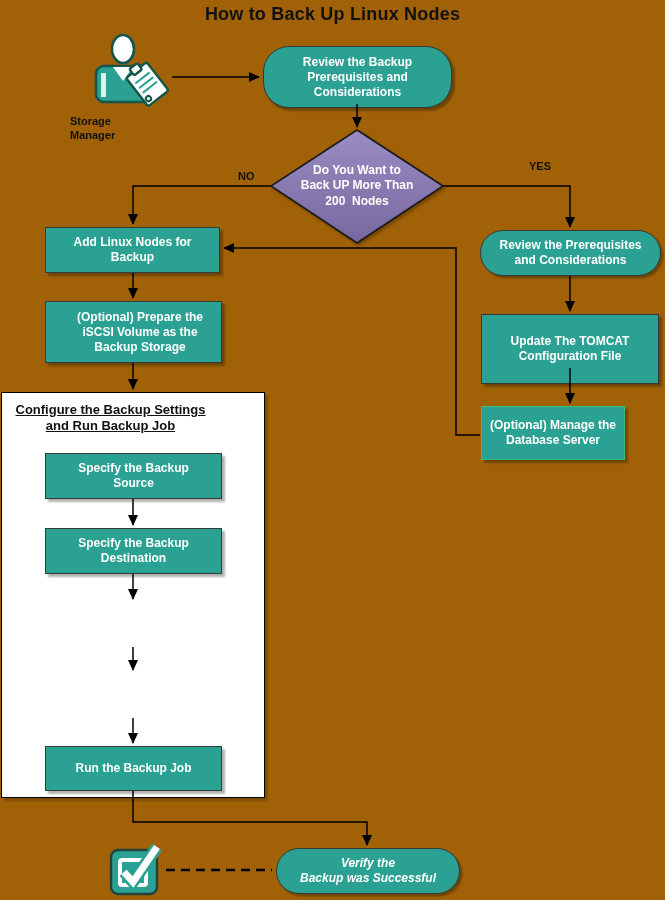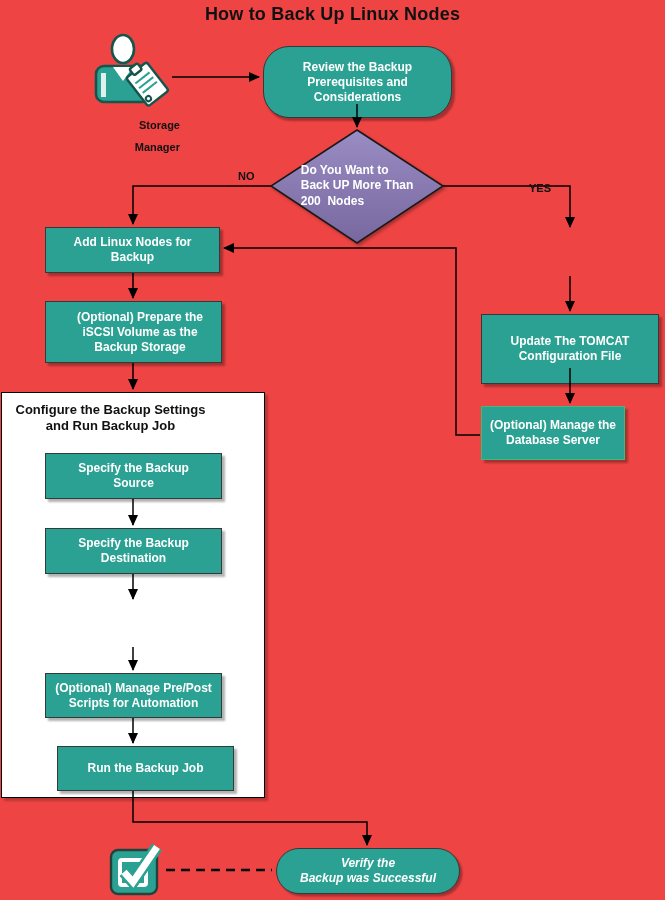--- a/index.html
+++ b/index.html
@@ -1,17 +1,17 @@
 <!DOCTYPE html>
 <html><head>
 <meta charset="utf-8">
 <style>
   html,body{margin:0;padding:0;background:#ffffff;}
   .canvas{
-    position:relative;width:665px;height:900px;background:#ef4444;
+    position:relative;width:665px;height:900px;background:#a16207;
     font-family:"Liberation Sans",sans-serif;overflow:hidden;
   }
   .page-title{
     position:absolute;top:4px;left:0;width:665px;text-align:center;
     font-size:18px;font-weight:bold;color:#111;letter-spacing:.2px;
   }
   .node{
     position:absolute;display:flex;align-items:center;justify-content:center;
     text-align:center;color:#fff;font-weight:bold;font-size:12px;line-height:15px;
     white-space:pre-line;background:#2AA192;border:1.6px solid #333a37;
@@ -19,34 +19,34 @@
   }
   .stadium{border-radius:26px;}
   .green-border{border-color:#3DBC78;}
   .group-box{
     position:absolute;left:1px;top:392px;width:264px;height:406px;
     background:#fff;border:1.6px solid #000;box-sizing:border-box;
     box-shadow:2.5px 2.5px 2px rgba(0,0,0,.22);
   }
   .group-title{
     position:absolute;left:1px;top:402px;width:219px;text-align:center;
-    font-size:13px;line-height:16px;font-weight:bold;color:#111;white-space:pre-line;
+    font-size:13px;line-height:16px;font-weight:bold;color:#111;white-space:pre-line;text-decoration:underline;
   }
   .diamond-label{
     position:absolute;left:272px;top:130px;width:170px;height:112px;
-    display:flex;align-items:center;justify-content:center;
+    display:flex;align-items:center;justify-content:center;text-align:center;
     color:#fff;font-weight:bold;font-size:12px;line-height:15.5px;white-space:pre;
     z-index:4;pointer-events:none;
   }
   .branch-label{
     position:absolute;font-size:11px;font-weight:bold;color:#111;z-index:4;padding-left:42px;
   }
   .actor-label{
-    position:absolute;left:70px;top:114px;width:110px;text-align:right;
-    font-size:11px;line-height:22px;font-weight:bold;color:#111;white-space:pre-line;
+    position:absolute;left:70px;top:114px;width:110px;text-align:left;
+    font-size:11px;line-height:14px;font-weight:bold;color:#111;white-space:pre-line;
   }
   svg.overlay{position:absolute;left:0;top:0;z-index:3;pointer-events:none;}
   svg.icon{position:absolute;z-index:4;}
   .shadowed{filter:drop-shadow(2.5px 2.5px 1.5px rgba(0,0,0,.30));}
   .conn{fill:none;stroke:#000;stroke-width:1.5;}
 </style>
 </head>
 <body>
 
 <div class="canvas">
@@ -112,49 +112,49 @@
   <div class="actor-label">Storage
 Manager</div>
 
   <svg class="icon" style="left:108px;top:842px;" width="58" height="56" viewBox="0 0 58 56">
     <rect x="3" y="8" width="46" height="44" rx="7" fill="#2AA192" stroke="#24423C" stroke-width="2.4"></rect>
     <rect x="12" y="18" width="26" height="25" rx="2" fill="none" stroke="#ffffff" stroke-width="4"></rect>
     <path d="M16,30 L25,40 L49,5" fill="none" stroke="#2AA192" stroke-width="12"></path>
     <path d="M16,30 L25,40 L49,5" fill="none" stroke="#ffffff" stroke-width="7"></path>
   </svg>
 
-  <div class="node stadium" style="left:263px;top:46px;width:189px;height:72px;">Review the Backup
+  <div class="node stadium" style="left:263px;top:46px;width:189px;height:62px;">Review the Backup
 Prerequisites and
 Considerations</div>
 
   <div class="diamond-label">Do You Want to
 Back UP More Than
 200  Nodes</div>
   <div class="branch-label" style="left:196px;top:170px;">NO</div>
-  <div class="branch-label" style="left:487px;top:182px;">YES</div>
+  <div class="branch-label" style="left:487px;top:160px;">YES</div>
 
   <div class="node" style="left:45px;top:227px;width:175px;height:46px;">Add Linux Nodes for
 Backup</div>
 
   <div class="node" style="left:45px;top:301px;width:177px;height:62px;padding-left:19px;">(Optional) Prepare the
 iSCSI Volume as the
 Backup Storage</div>
 
   <div class="node" style="left:45px;top:453px;width:177px;height:46px;">Specify the Backup
 Source</div>
 
   <div class="node" style="left:45px;top:528px;width:177px;height:46px;">Specify the Backup
 Destination</div>
 
 
-  <div class="node" style="left:45px;top:673px;width:177px;height:45px;">(Optional) Manage Pre/Post
-Scripts for Automation</div>
 
-  <div class="node" style="left:45px;top:746px;width:177px;height:45px;margin-left:12px;">Run the Backup Job</div>
+  <div class="node" style="left:45px;top:746px;width:177px;height:45px;">Run the Backup Job</div>
 
+  <div class="node stadium" style="left:480px;top:230px;width:181px;height:46px;border-radius:23px;">Review the Prerequisites
+and Considerations</div>
 
   <div class="node" style="left:481px;top:314px;width:178px;height:70px;">Update The TOMCAT
 Configuration File</div>
 
   <div class="node green-border" style="left:481px;top:406px;width:144px;height:54px;">(Optional) Manage the
 Database Server</div>
 
   <div class="node stadium" style="left:276px;top:848px;width:184px;height:46px;border-radius:23px;font-style:italic;">Verify the
 Backup was Successful</div>
 

